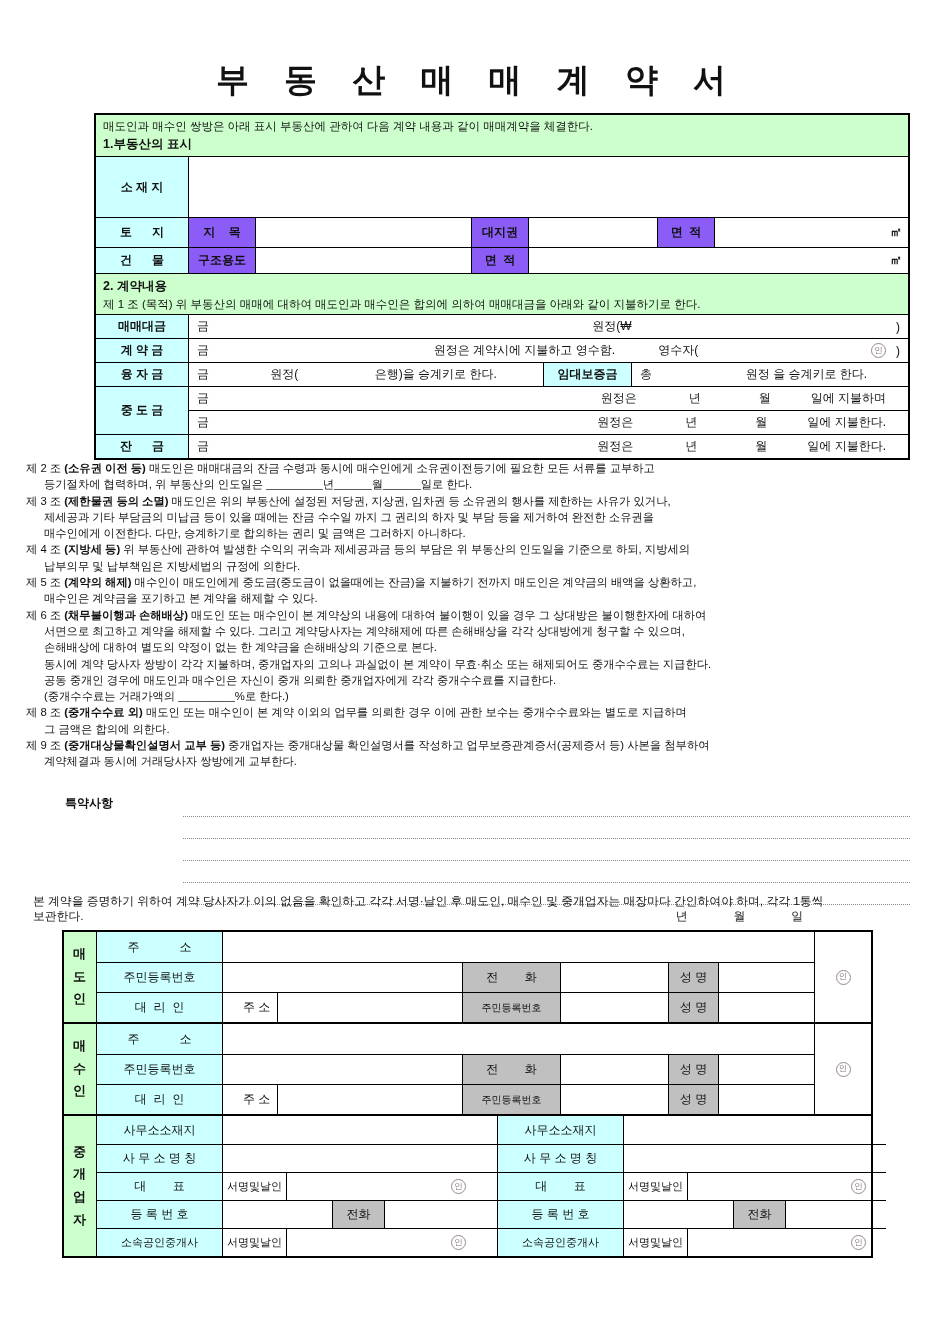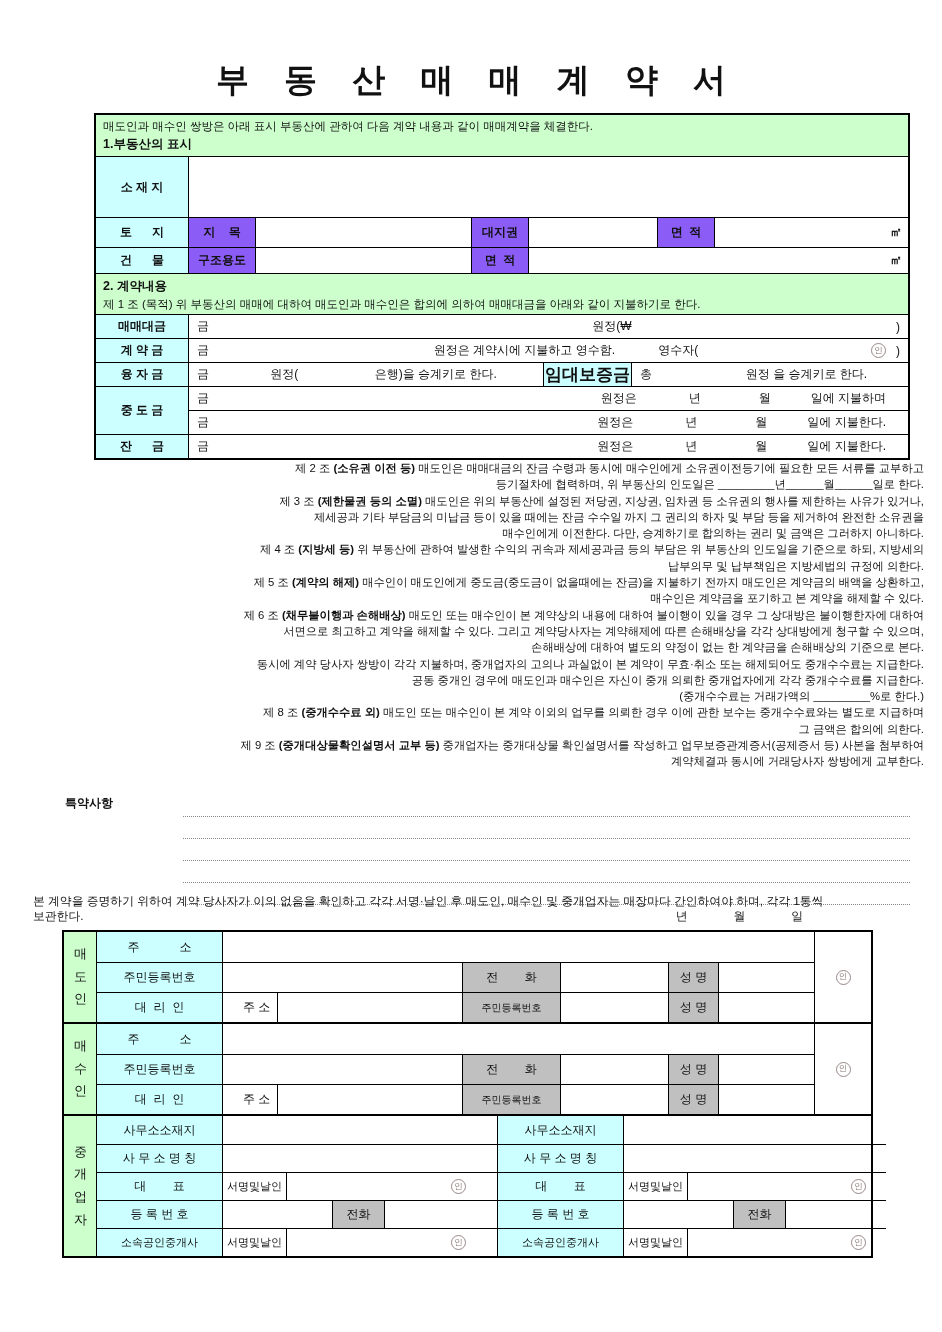--- a/index.html
+++ b/index.html
@@ -39,32 +39,32 @@
   .w-lab   { width:92px;  flex:0 0 92px; }
   .w-jimok { width:67px;  flex:0 0 67px; }
   .w-lval1 { width:216px; flex:0 0 216px; }
   .w-daeji { width:57px;  flex:0 0 57px; }
   .w-lval2 { width:129px; flex:0 0 129px; }
   .w-myeon { width:57px;  flex:0 0 57px; }
   .unit { margin-left:auto; font-weight:bold; }
   .sp { display:inline-block; flex:0 0 auto; }
   .spacer { flex:1 1 auto; }
   .pay-free { flex:1 1 auto; display:flex; align-items:center; border-left:1px solid #000; padding:0 8px; white-space:pre; }
-  .w-rentlab { width:88px; flex:0 0 88px; font-size:17px; }
+  .w-rentlab { width:88px; flex:0 0 88px; font-size:12px; }
   .interim-group { display:flex; flex:1 1 auto; flex-direction:column; }
   .interim-group .half { display:flex; flex:1 1 auto; align-items:center; padding:0 8px; white-space:pre; }
   .interim-group .half + .half { border-top:1px solid #000; }
   .stamp {
     display:inline-flex; width:15px; height:15px; border:1px solid #988;
     border-radius:50%; align-items:center; justify-content:center;
     font-size:8.5px; color:#877; flex:0 0 auto; background:#fff;
   }
 
   
-  .articles { position:absolute; left:36px; top:460px; width:888px; font-size:11.3px;text-align:right; }
+  .articles { position:absolute; left:26px; top:460px; width:888px; font-size:11.3px; }
   .articles .line { line-height:16.3px; white-space:pre-wrap; }
   .articles .line.ind { padding-left:18px; }
   .articles .ab { font-weight:bold; }
 
   
   .special { position:absolute; left:65px; top:795px; width:845px; }
   .special .sp-label { position:absolute; left:0; top:0; font-weight:bold; font-size:12px; }
   .special .lines { margin-left:118px; }
   .special .dotline { height:22px; border-bottom:1.4px dotted #888; }
 
@@ -72,21 +72,21 @@
   .closing { position:absolute; left:33px; top:894px; width:888px; font-size:11.8px; line-height:15px; }
   .closing .l2 { display:flex;text-align:center; }
   .closing .dt { margin-left:auto; margin-right:118px; white-space:pre; }
 
   
   .sigtbl { position:absolute; left:62px; top:930px; width:811px; border:2px solid #000; font-size:12px; }
   .block { display:flex; align-items:stretch; border-top:2px solid #000; }
   .block:first-child { border-top:none; }
   .vlab {
     flex:0 0 33px; background:#ccffcc; display:flex; align-items:center; justify-content:center;
-    font-weight:normal; border-right:1px solid #000; text-align:right;
+    font-weight:bold; border-right:1px solid #000; text-align:left;
     line-height:1.75; font-size:13px;
   }
   .vlab span { width:14px; word-break:break-all; display:inline-block; }
   .blkrows { flex:1 1 auto; display:flex; flex-direction:column; }
   .srow { display:flex; align-items:stretch; border-top:1px solid #000; height:30px; }
   .srow:first-child { border-top:none; }
   .scell { display:flex; align-items:center; border-left:1px solid #000; padding:0 20px; white-space:pre; overflow:hidden; }
   .scell:first-child { border-left:none; }
   .sl { background:#ccffff; justify-content:center; }
   .sg { background:#c0c0c0; justify-content:center; }

